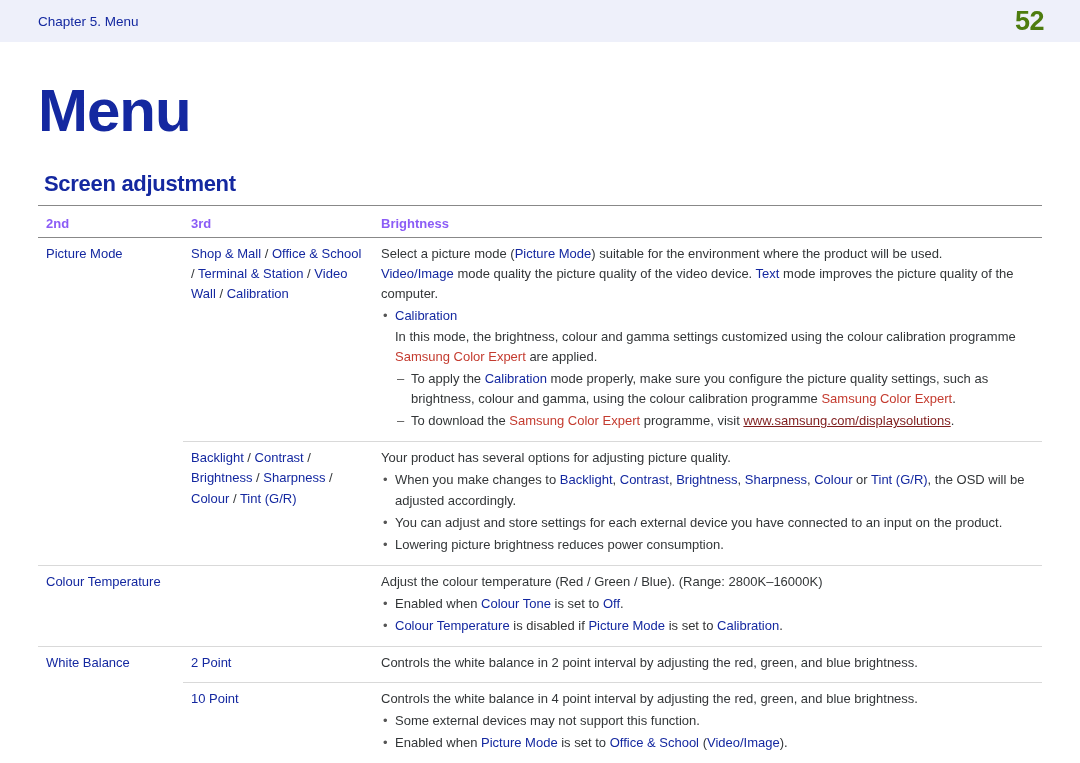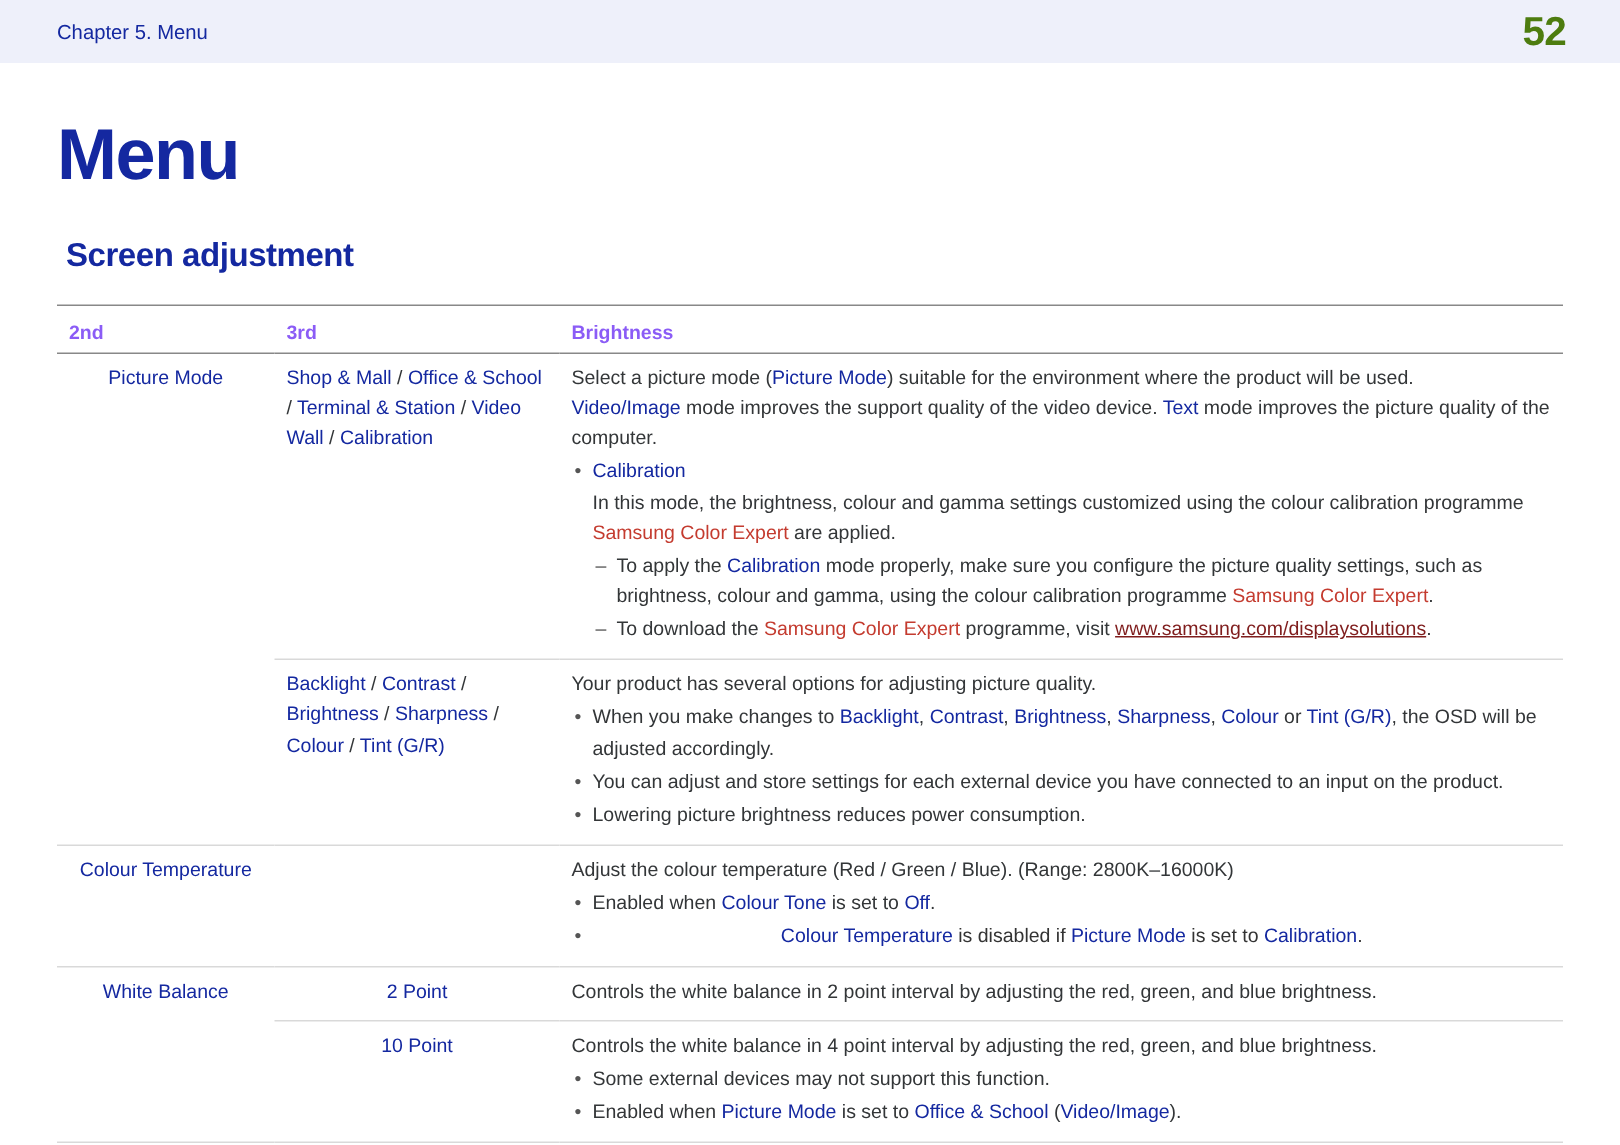--- a/index.html
+++ b/index.html
@@ -6,39 +6,39 @@
   html, body { width: 1080px; height: 763px; background: #fff; font-family: "Segoe UI", "Helvetica Neue", Arial, sans-serif; color: #333638; }
   .page { width: 1080px; height: 577px; position: relative; }
   .header {
     height: 42px; background: #eef0fa; display: flex; align-items: center;
     justify-content: space-between; padding: 0 36px 0 38px;
   }
   .chapter { font-size: 13.5px; color: #1428A0; font-weight: 500; }
   .pagenum { font-size: 27px; color: #4d7c0f; font-weight: 600; letter-spacing: -0.5px; }
   .content { padding: 10px 38px 0 38px; }
   h1.title {
-    font-size: 48px; color: #1428A0; font-weight: 700; margin-top: 24px;
+    font-size: 60px; color: #1428A0; font-weight: 700; margin-top: 24px;
     margin-bottom: 26px; letter-spacing: -1px;
   }
   h2.section {
-    font-size: 22px; color: #1428A0; font-weight: 700; margin-bottom: 20px;
+    font-size: 22px; color: #1428A0; font-weight: 700; margin-bottom: 8px;
     letter-spacing: -0.3px; padding-left: 6px;
   }
   .rule { border-top: 1.5px solid #888; height: 0; margin: 4px 0 8px 0; }
   .subhead { padding-left: 8px; font-size: 15.5px; font-weight: 600; color: #1428A0; display: flex; align-items: center; gap: 6px; margin-bottom: 6px; }
   .tri { width: 0; height: 0; border-left: 6px solid transparent; border-right: 6px solid transparent; border-top: 8px solid #1428A0; display: inline-block; position: relative; top: 1px; }
   table { width: 100%; border-collapse: collapse; font-size: 13px; }
   thead th { text-align: left; font-weight: 700; color: #8b5cf6; padding: 2px 4px 6px 8px; }
   thead tr { border-bottom: 1px solid #888; }
   tbody tr { border-bottom: 1px solid #d9d9d9; }
   tbody td { padding: 6px 8px 8px 8px; vertical-align: top; line-height: 1.55; }
   col.c1 { width: 145px; }
   col.c2 { width: 190px; }
   col.c3 { }
-  .blue { color: #1428A0; text-align: center; }
+  .blue { color: #1428A0; }
   .red { color: #c43b2f; }
   ul.b { list-style: none; padding-left: 14px; margin-top: 2px; }
   ul.b > li { position: relative; padding-left: 0; margin-bottom: 2px; }
   ul.b > li::before { content: "•"; position: absolute; left: -12px; top: 0; color: #555; }
   ul.b ul.dash { list-style: none; padding-left: 16px; margin-top: 2px; }
   ul.b ul.dash > li { position: relative; margin-bottom: 2px; }
   ul.b ul.dash > li::before { content: "–"; position: absolute; left: -14px; top: 0; color: #555; }
   .link { color: #7f1d1d; text-decoration: underline; }
 </style>
 </head>
@@ -70,21 +70,21 @@
     </thead>
     <tbody>
 
       <tr>
         <td class="blue" rowspan="2">Picture Mode</td>
         <td>
           <span class="blue">Shop &amp; Mall</span><span> / </span><span class="blue">Office &amp; School</span><span> / </span><span class="blue">Terminal &amp; Station</span><span> / </span><span class="blue">Video Wall</span><span> / </span><span class="blue">Calibration</span>
         </td>
         <td>
           <span>Select a picture mode (</span><span class="blue">Picture Mode</span><span>) suitable for the environment where the product will be used.</span><br>
-          <span class="blue">Video/Image</span><span> mode improves the support quality of the video device. </span><span class="blue">Text</span><span> mode improves the picture quality of the computer.</span>
+          <span class="blue">Video/Image</span><span> mode quality the picture quality of the video device. </span><span class="blue">Text</span><span> mode improves the picture quality of the computer.</span>
           <ul class="b">
             <li>
               <span class="blue">Calibration</span><br>
               <span>In this mode, the brightness, colour and gamma settings customized using the colour calibration programme </span><span class="red">Samsung Color Expert</span><span> are applied.</span>
               <ul class="dash">
                 <li><span>To apply the </span><span class="blue">Calibration</span><span> mode properly, make sure you configure the picture quality settings, such as brightness, colour and gamma, using the colour calibration programme </span><span class="red">Samsung Color Expert</span><span>.</span></li>
                 <li><span>To download the </span><span class="red">Samsung Color Expert</span><span> programme, visit </span><span class="link">www.samsung.com/displaysolutions</span><span>.</span></li>
               </ul>
             </li>
           </ul>

